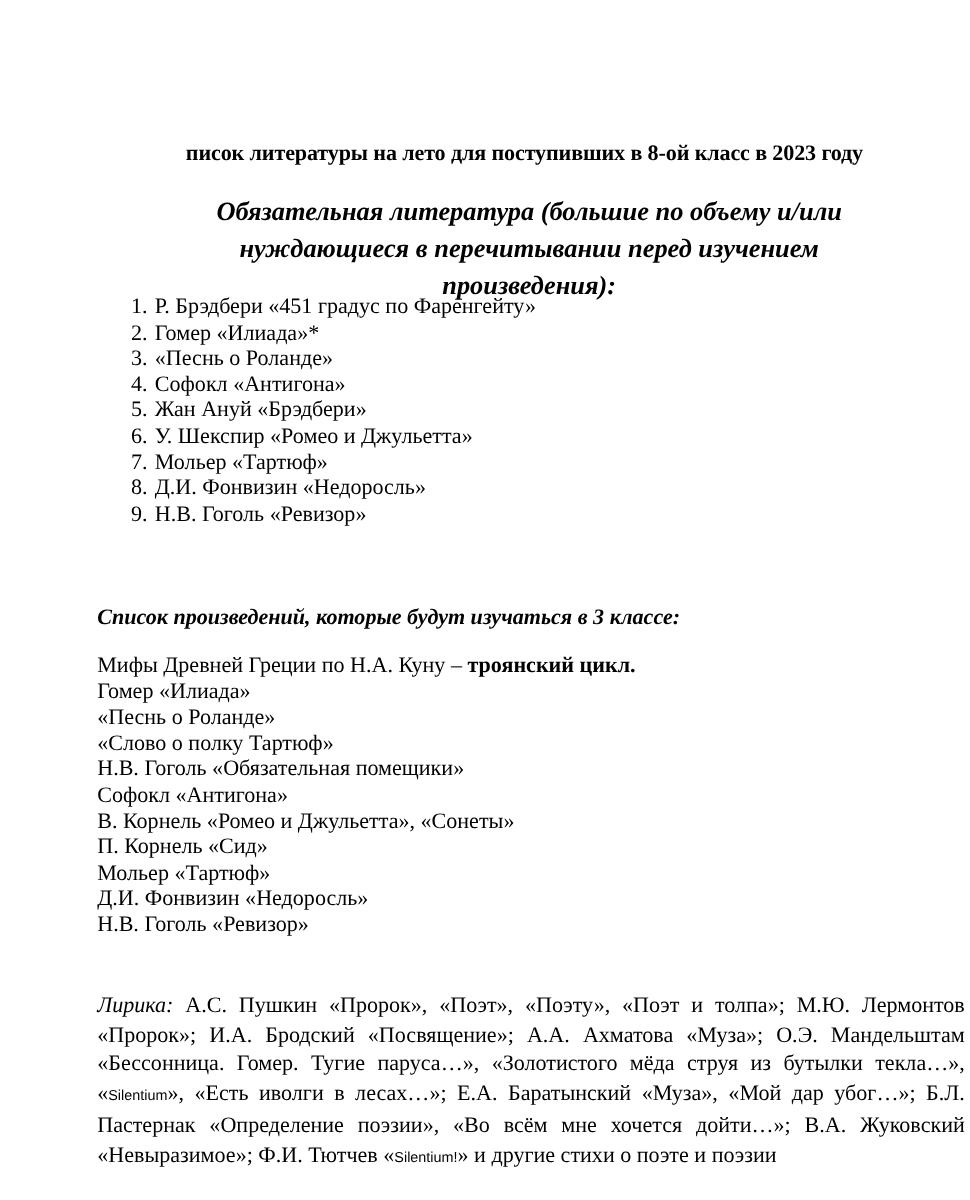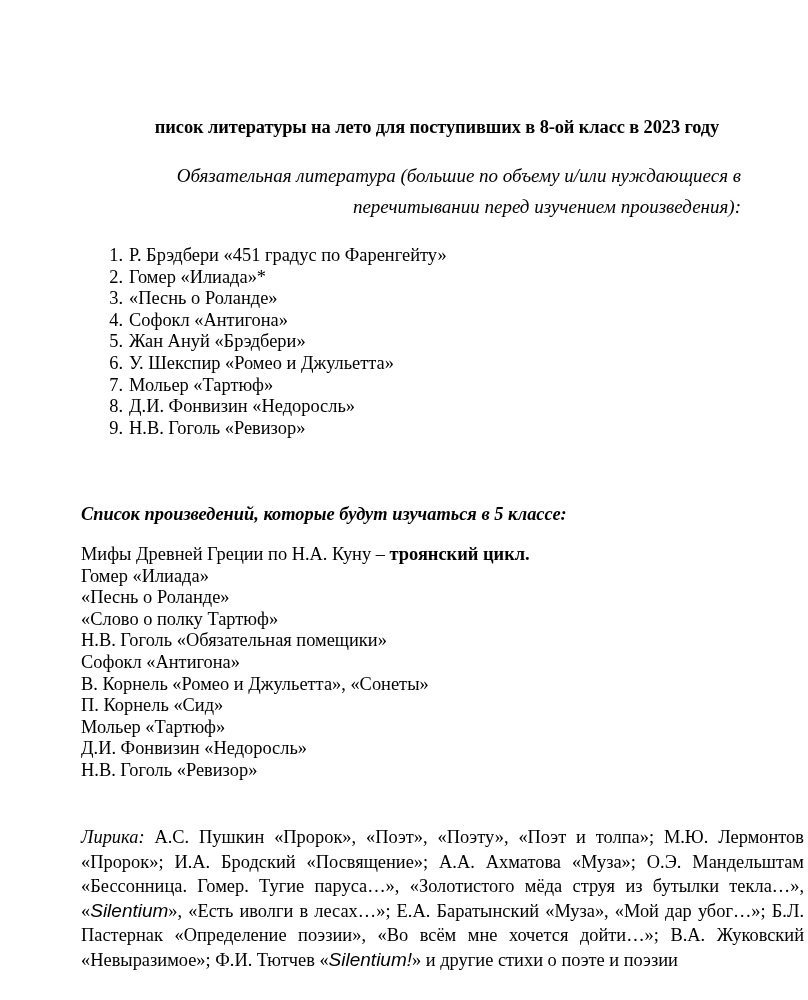--- a/index.html
+++ b/index.html
@@ -39,23 +39,23 @@
     line-height: 22px;
     letter-spacing: -0.1px;
   }
 
   
   .subheading {
     position: absolute;
     left: 108px;
     top: 160px;
     width: 600px;
-    text-align: right;
-    font-size: 19px;
-    font-weight: normal;
+    text-align: center;
+    font-size: 22px;
+    font-weight: bold;
     font-style: italic;
     line-height: 31px;
   }
 
   
   .ordered-list {
     position: absolute;
     left: 60px;
     top: 245px;
     width: 720px;
@@ -102,21 +102,21 @@
     left: 48px;
     top: 544px;
     width: 730px;
     font-size: 18.4px;
     line-height: 21.6px;
   }
   .plain-list div { white-space: nowrap; }
 
   .bold { font-weight: bold; text-align: center; }
   .ital { font-style: italic; }
-  .sans { font-family: "Liberation Sans", "DejaVu Sans", sans-serif; font-size: 19px; font-style: italic; }
+  .sans { font-family: "Liberation Sans", "DejaVu Sans", sans-serif; font-size: 12px; }
 
   
   .lyrics {
     position: absolute;
     left: 48px;
     top: 825px;
     width: 723px;
     font-size: 18.4px;
     line-height: 24.6px;
     text-align: justify;
@@ -175,21 +175,21 @@
       <span class="oli-text">Д.И. Фонвизин «Недоросль»</span>
     </div>
 
     <div class="oli">
       <span class="oli-num">9</span>
       <span class="oli-text">Н.В. Гоголь «Ревизор»</span>
     </div>
 
   </div>
 
-  <div class="section-heading">Список произведений, которые будут изучаться в 5 классе:</div>
+  <div class="section-heading">Список произведений, которые будут изучаться в 3 классе:</div>
 
   <div class="plain-list">
 
     <div><span>Мифы Древней Греции по Н.А. Куну – </span><span class="bold">троянский цикл.</span></div>
 
     <div>Гомер «Илиада»</div>
     <div>«Песнь о Роланде»</div>
     <div>«Слово о полку Тартюф»</div>
     <div>Н.В. Гоголь «Обязательная помещики»</div>
     <div>Софокл «Антигона»</div>

